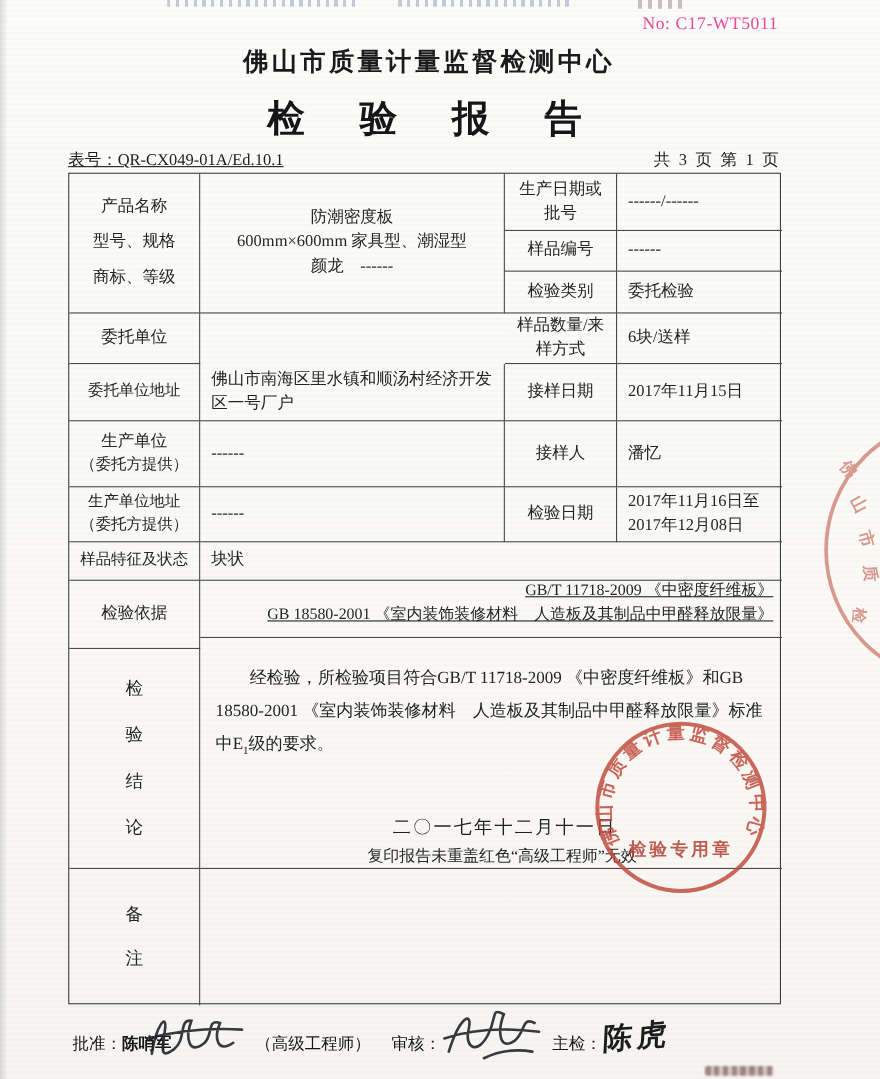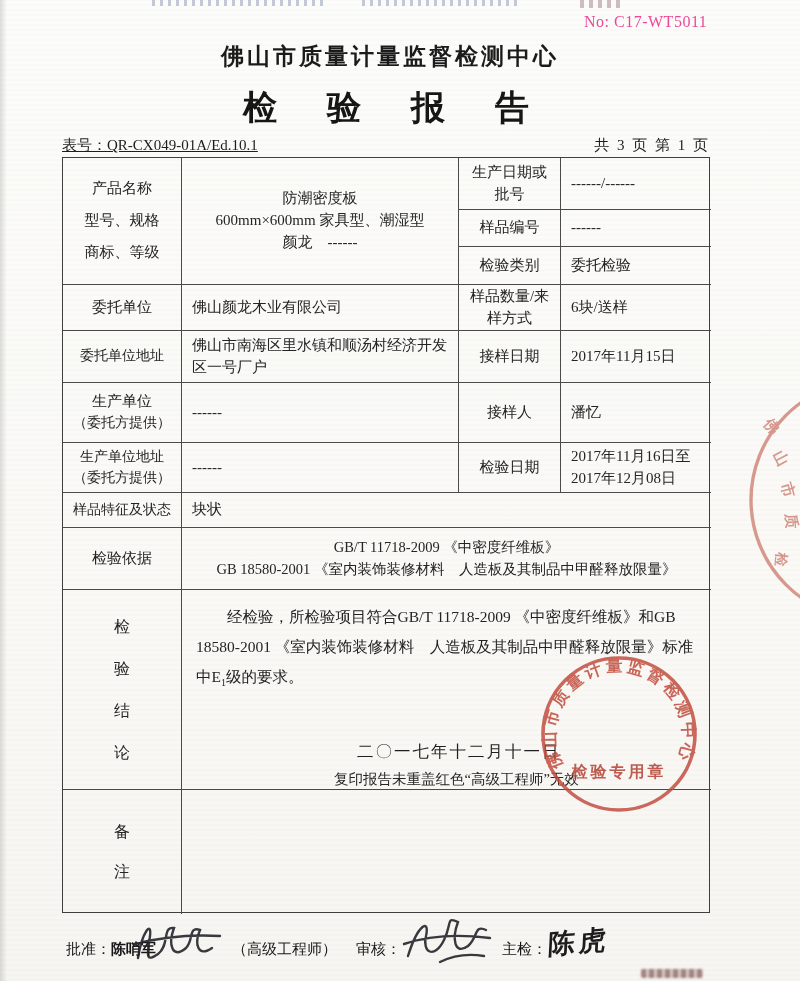--- a/index.html
+++ b/index.html
@@ -113,23 +113,20 @@
     <span>检验类别</span>
   </div>
   <div class="cell val no-r" style="left:498px;top:89px;width:150px;height:38px;">
     <span>委托检验</span>
   </div>
 
   <div class="cell lab vlab" style="left:0;top:127px;width:119px;height:46px;">
     <span>委托单位</span>
     <span></span>
   </div>
-  <div class="cell val" style="left:119px;top:127px;width:277px;height:46px;">
-    <span>佛山颜龙木业有限公司</span>
-  </div>
   <div class="cell lab" style="left:396px;top:127px;width:102px;height:46px;padding:0 8px;">
     <span>样品数量/来样方式</span>
   </div>
   <div class="cell val no-r" style="left:498px;top:127px;width:150px;height:46px;">
     <span>6块/送样</span>
   </div>
 
   <div class="cell lab vlab small" style="left:0;top:173px;width:119px;height:52px;">
     <span>委托单位地址</span>
     <span></span>
@@ -175,21 +172,21 @@
   <div class="cell lab small" style="left:0;top:335px;width:119px;height:35px;">
     <span>样品特征及状态</span>
   </div>
   <div class="cell val no-r" style="left:119px;top:335px;width:529px;height:35px;">
     <span>块状</span>
   </div>
 
   <div class="cell lab" style="left:0;top:370px;width:119px;height:62px;">
     <span>检验依据</span>
   </div>
-  <div class="cell colc no-r" style="left:119px;top:370px;width:529px;height:62px;align-items:center;padding:4px 8px;font-size:14.5px;">
+  <div class="cell colc no-r" style="left:119px;top:360px;width:529px;height:62px;align-items:flex-end;padding:4px 8px;font-size:14.5px;text-decoration:underline;">
     <span class="nowrap">GB/T 11718-2009 《中密度纤维板》</span>
     <span class="nowrap">GB 18580-2001 《室内装饰装修材料　人造板及其制品中甲醛释放限量》</span>
   </div>
 
   <div class="cell lab vert-label" style="left:0;top:432px;width:119px;height:200px;font-size:16px;">
     <span>检</span>
     <span>验</span>
     <span>结</span>
     <span>论</span>
   </div>

